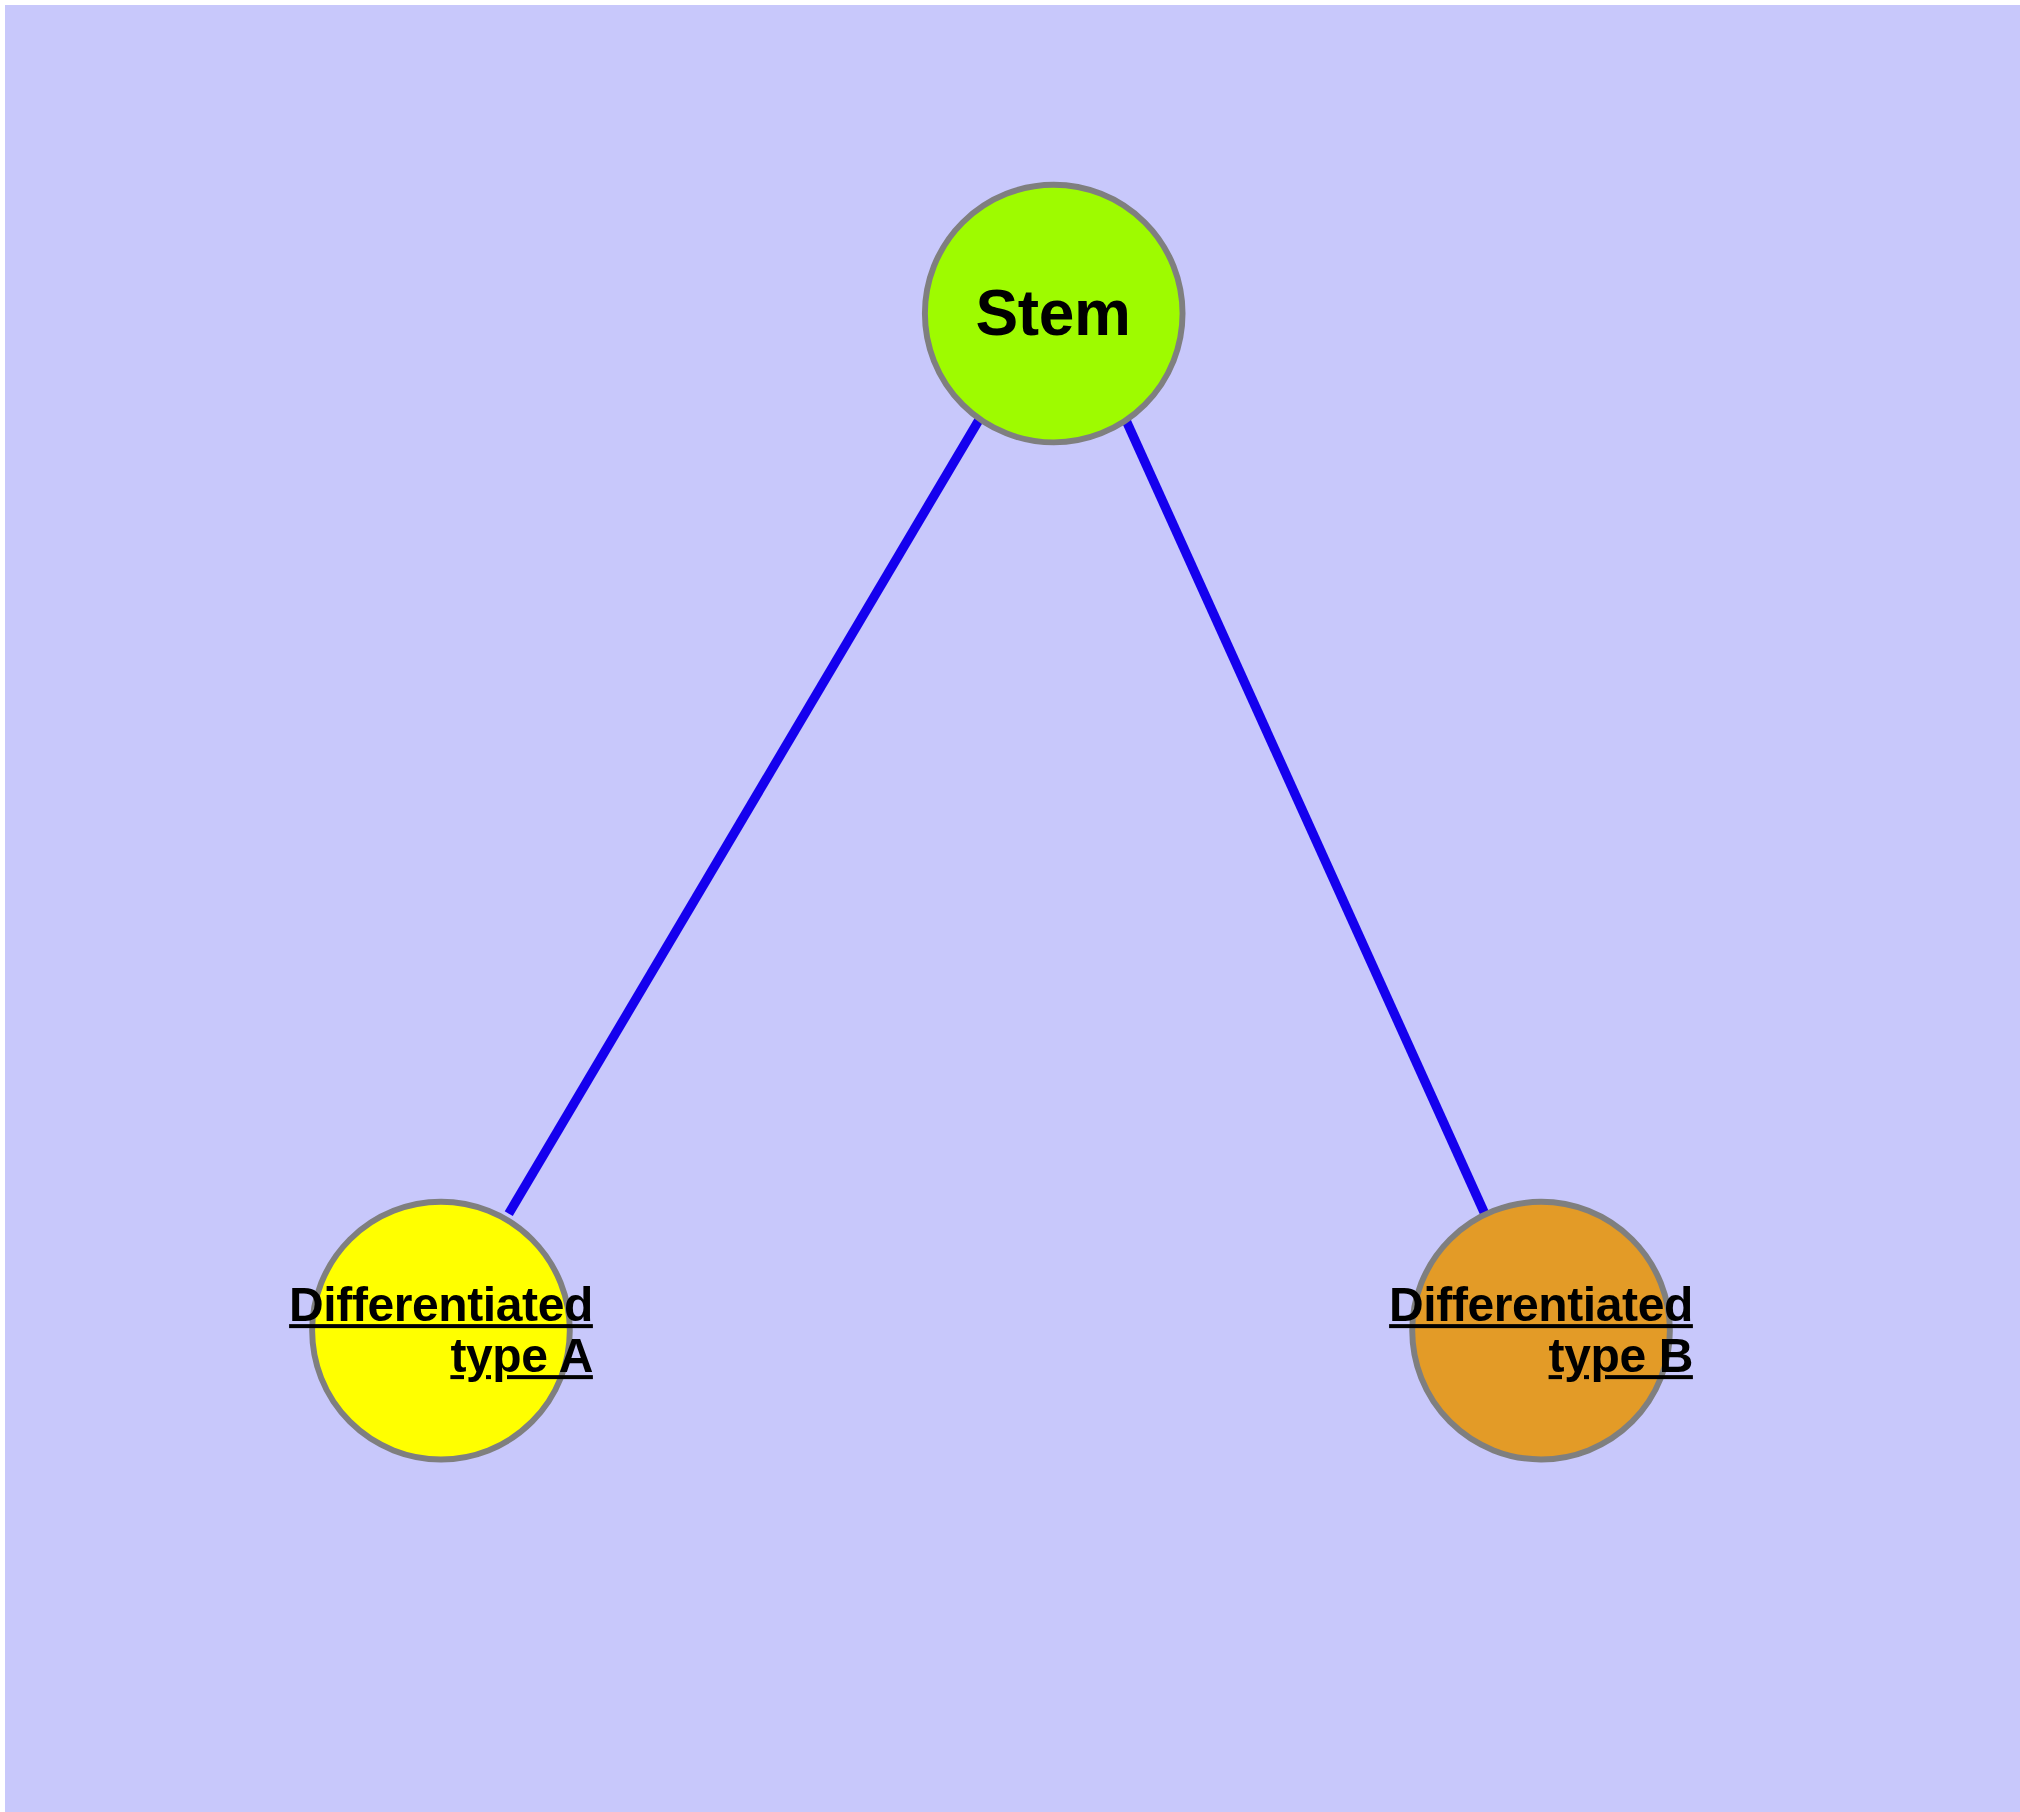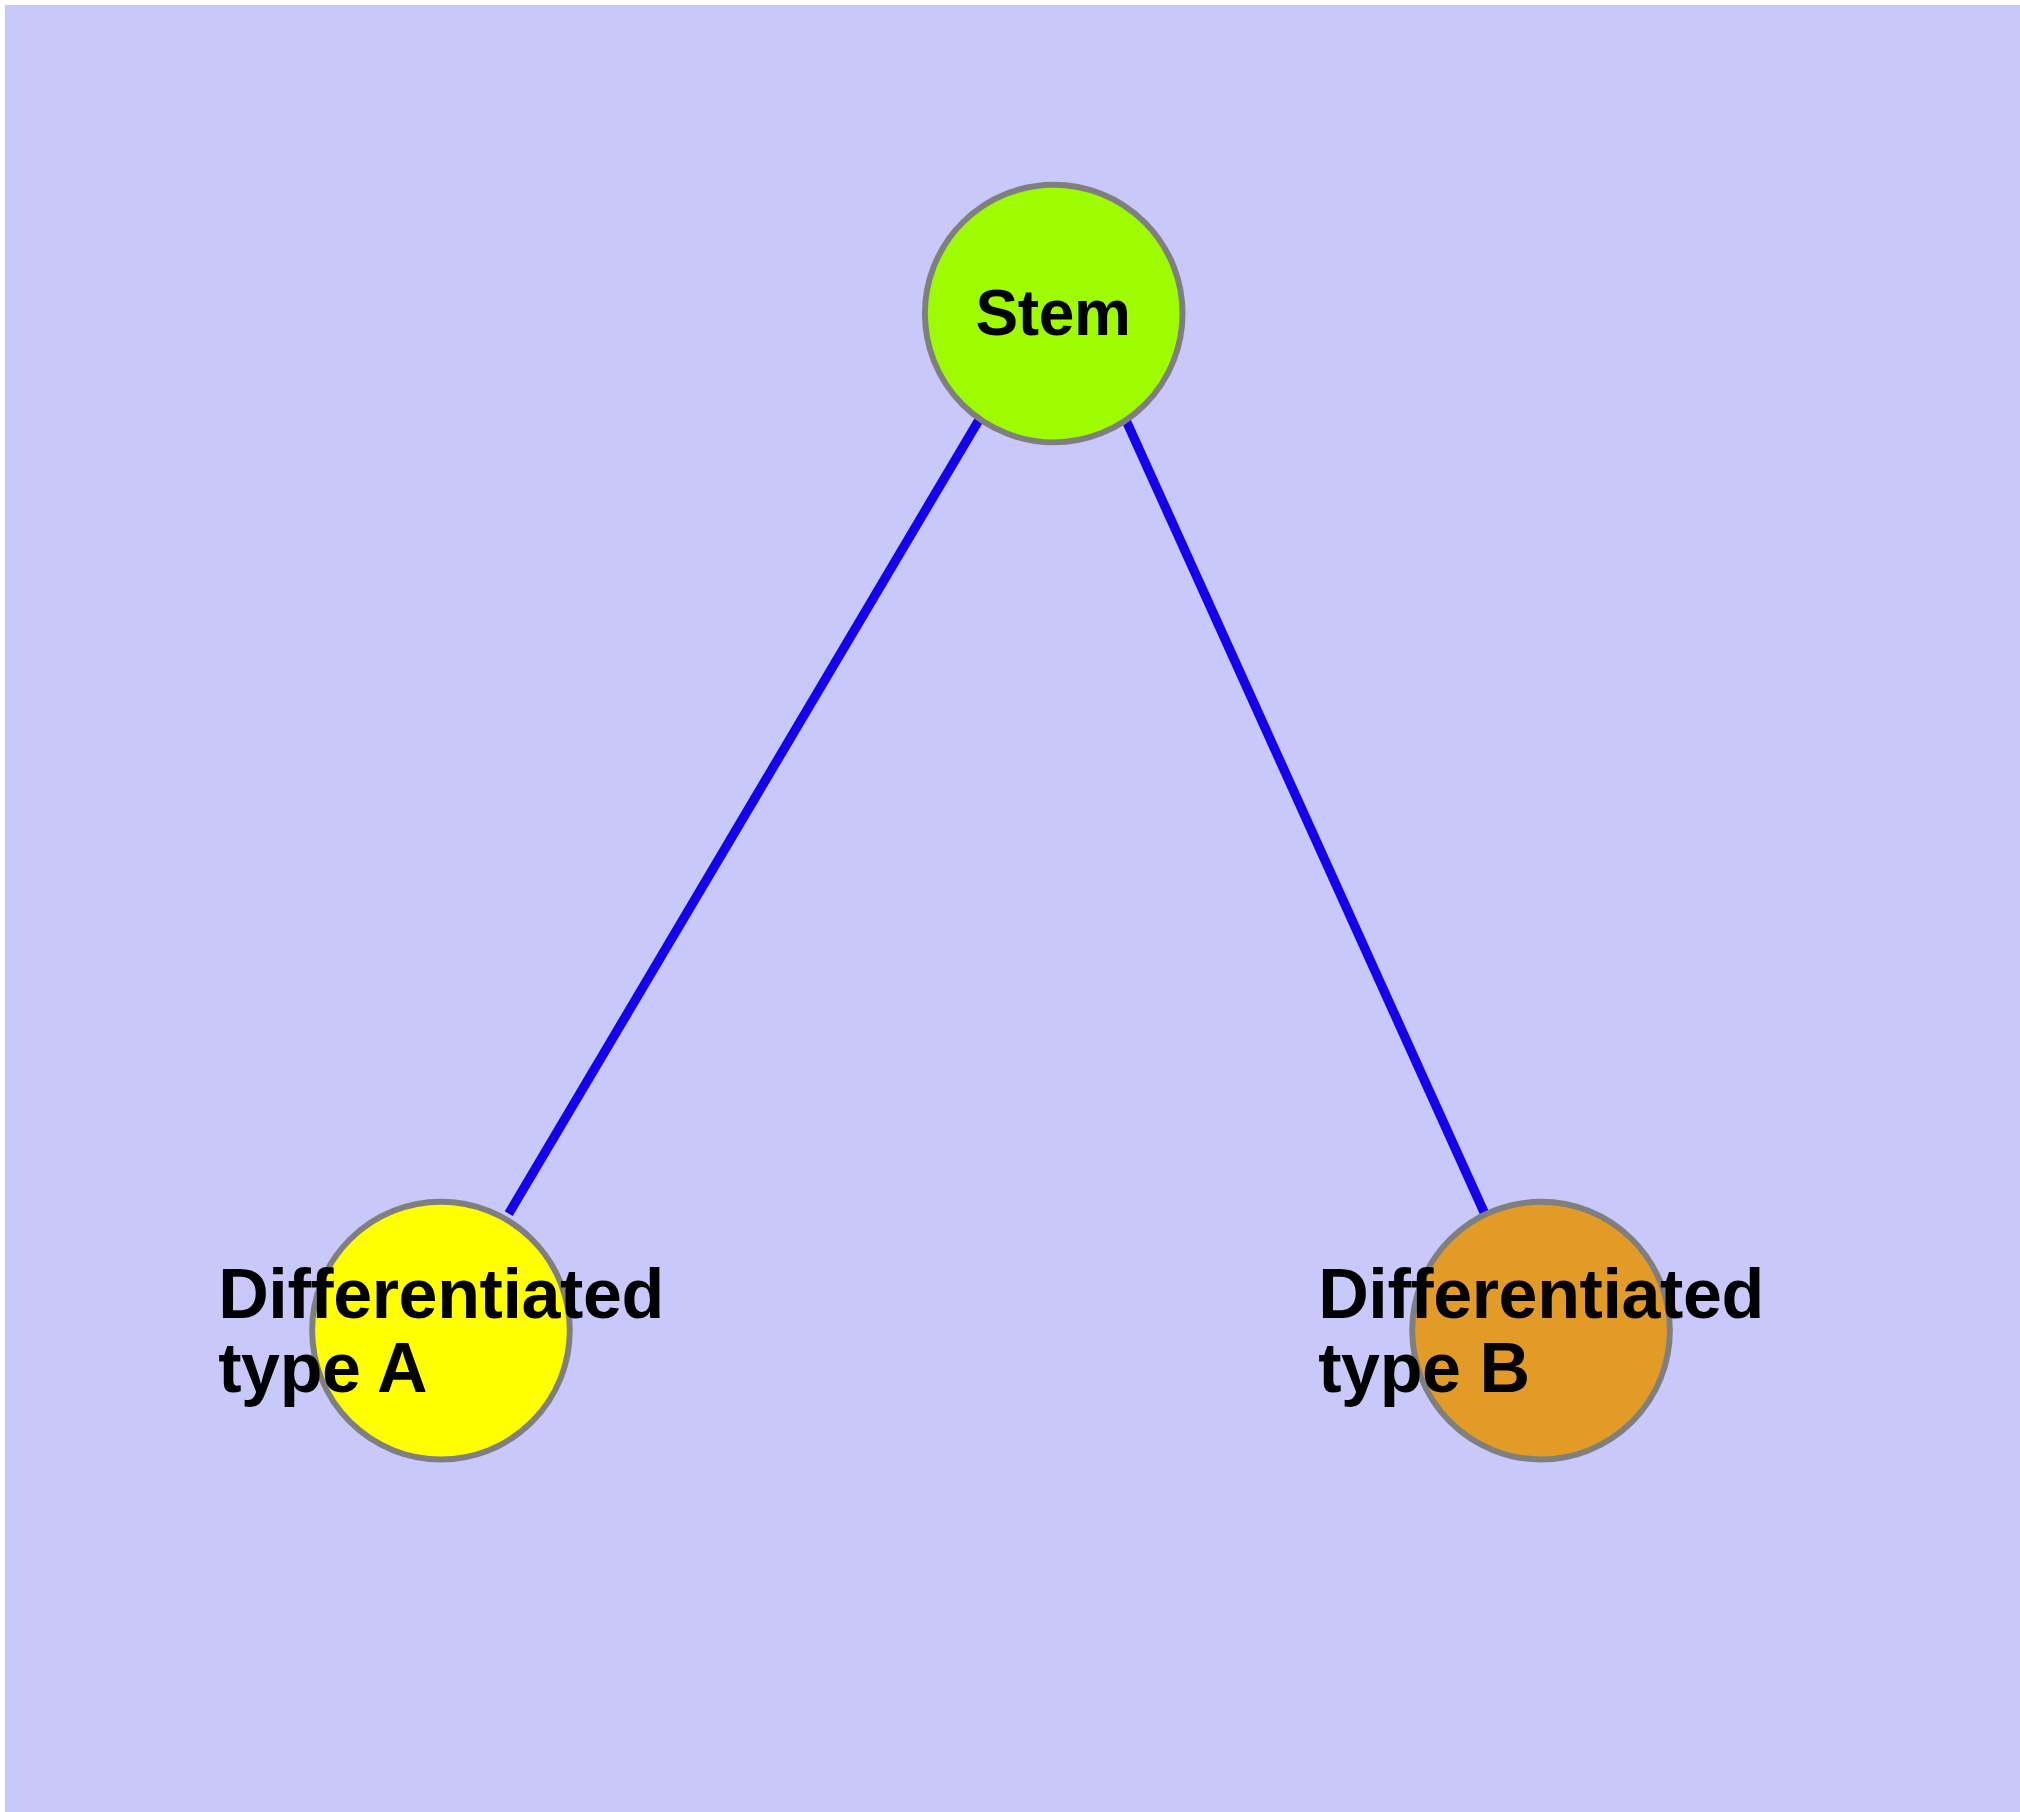--- a/index.html
+++ b/index.html
@@ -27,36 +27,37 @@
   #graph-svg {
     position: absolute;
     left: 0;
     top: 0;
     width: 2021px;
     height: 1812px;
     display: block;
   }
   .node-label {
     position: absolute;
-    text-align: left;
+    text-align: right;
     color: #000000;
     font-family: "Liberation Sans", sans-serif;
     font-weight: bold;
     line-height: 1.06;
     white-space: pre;
     pointer-events: none;
     transform: translate(-50%, -50%);
   }
   .label-stem {
     font-size: 64px;
     letter-spacing: -0.4px;
   }
   .label-leaf {
-    font-size: 70px;
+    font-size: 48px;
     letter-spacing: -0.4px;
+    text-decoration: underline;
   }
 </style>
 </head>
 <body>
 
 <div id="canvas" style="width: 2021px; height: 1812px; background: rgb(255, 255, 255);">
 
   <div id="plot-area"></div>
 
   <svg id="graph-svg" viewBox="0 0 2384 2138" xmlns="http://www.w3.org/2000/svg">

